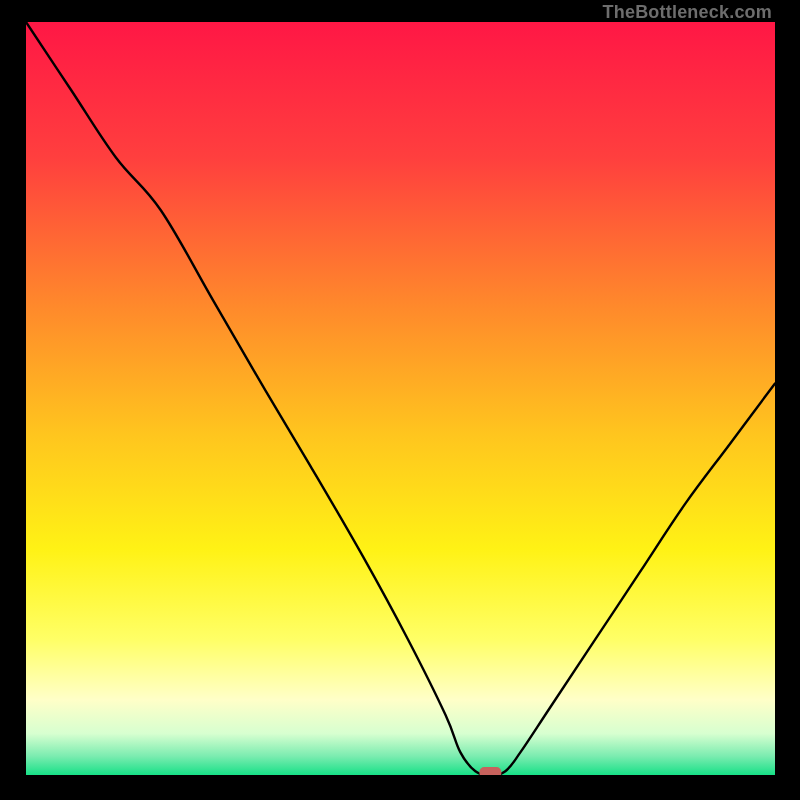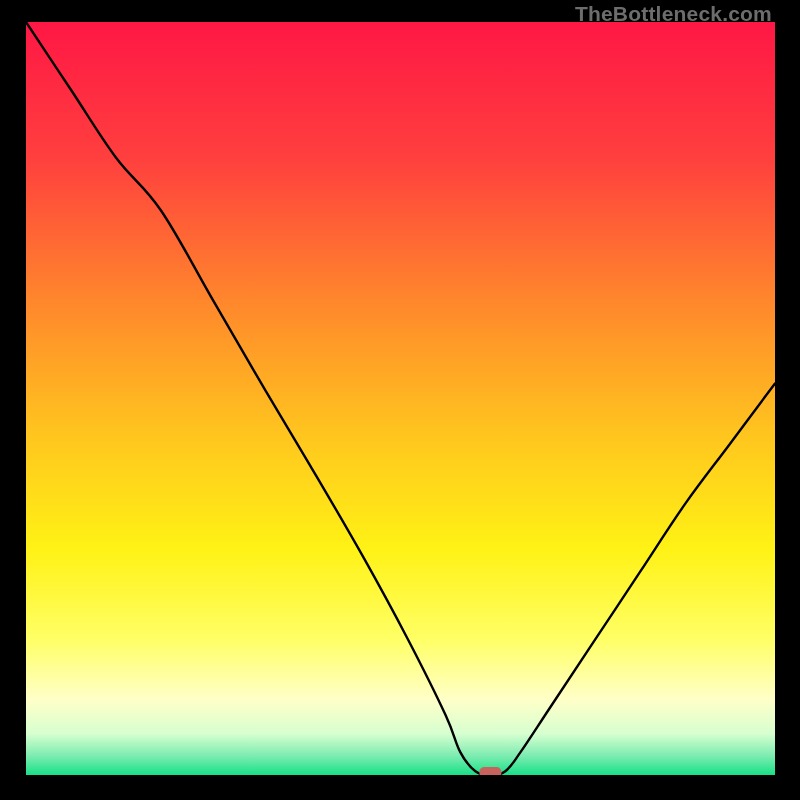--- a/index.html
+++ b/index.html
@@ -24,21 +24,21 @@
     top: 22px;
     width: 749px;
     height: 753px;
     overflow: hidden;
   }
   .watermark {
     position: absolute;
     top: 2px;
     right: 28px;
     font-family: Arial, Helvetica, sans-serif;
-    font-size: 21px;
+    font-size: 18px;
     font-weight: bold;
     color: #6d6d6d;
     letter-spacing: 0.2px;
   }
   svg {
     display: block;
   }
 </style>
 </head>
 <body>

